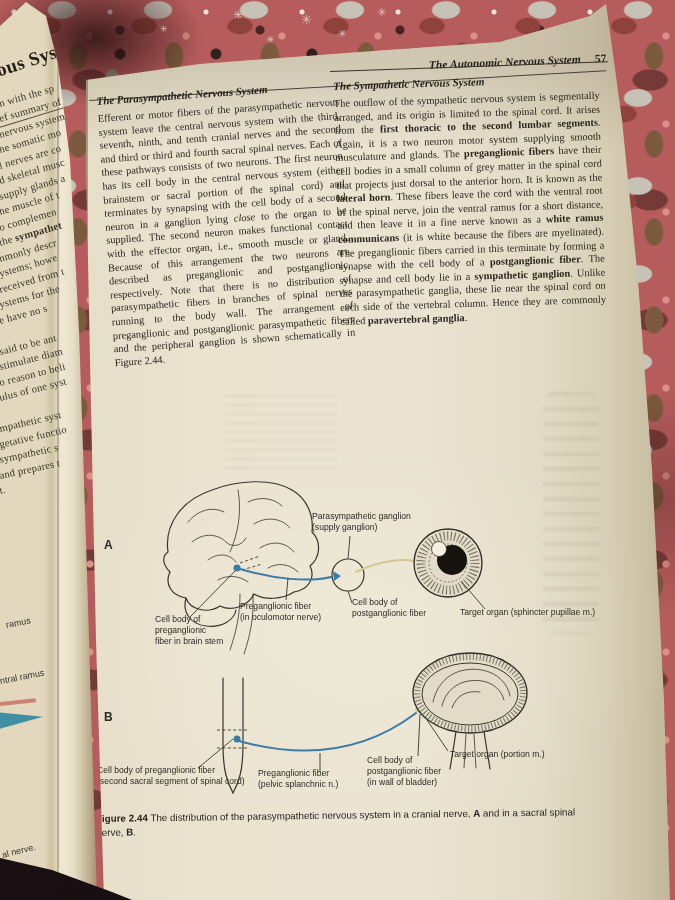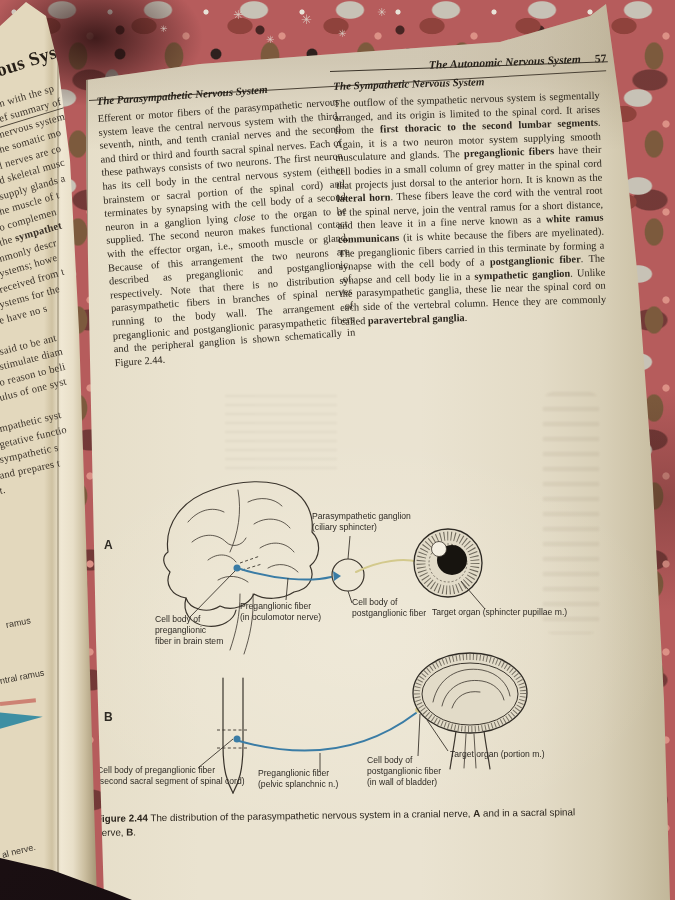--- a/index.html
+++ b/index.html
@@ -223,29 +223,29 @@
 
     <line class="ld" x1="108" y1="308" x2="143" y2="279"></line>
     <line class="ld" x1="230" y1="312" x2="230" y2="293"></line>
     <line class="ld" x1="328" y1="296" x2="330" y2="254"></line>
     <line class="ld" x1="358" y1="291" x2="337" y2="260"></line>
   </svg>
 
   <div class="fmark" style="left:104px;top:538px;">A</div>
   <div class="fmark" style="left:104px;top:710px;">B</div>
   <div class="flabel" style="left:312px;top:511px;">Parasympathetic ganglion
-(ciliary sphincter)</div>
+(supply ganglion)</div>
   <div class="flabel" style="left:155px;top:614px;">Cell body of
 preganglionic
 fiber in brain stem</div>
   <div class="flabel" style="left:240px;top:601px;">Preganglionic fiber
 (in oculomotor nerve)</div>
   <div class="flabel" style="left:352px;top:597px;">Cell body of
 postganglionic fiber</div>
-  <div class="flabel" style="left:432px;top:607px;">Target organ (sphincter pupillae m.)</div>
+  <div class="flabel" style="left:460px;top:607px;">Target organ (sphincter pupillae m.)</div>
   <div class="flabel" style="left:97px;top:765px;">Cell body of preganglionic fiber
 (second sacral segment of spinal cord)</div>
   <div class="flabel" style="left:258px;top:768px;">Preganglionic fiber
 (pelvic splanchnic n.)</div>
   <div class="flabel" style="left:367px;top:755px;">Cell body of
 postganglionic fiber
 (in wall of bladder)</div>
   <div class="flabel" style="left:450px;top:749px;">Target organ (portion m.)</div>
 
   <div class="caption"><span class="b">Figure 2.44</span><span>  The distribution of the parasympathetic nervous system in a cranial nerve, </span><span class="b">A</span><span> and in a sacral spinal nerve, </span><span class="b">B</span><span>.</span></div>

